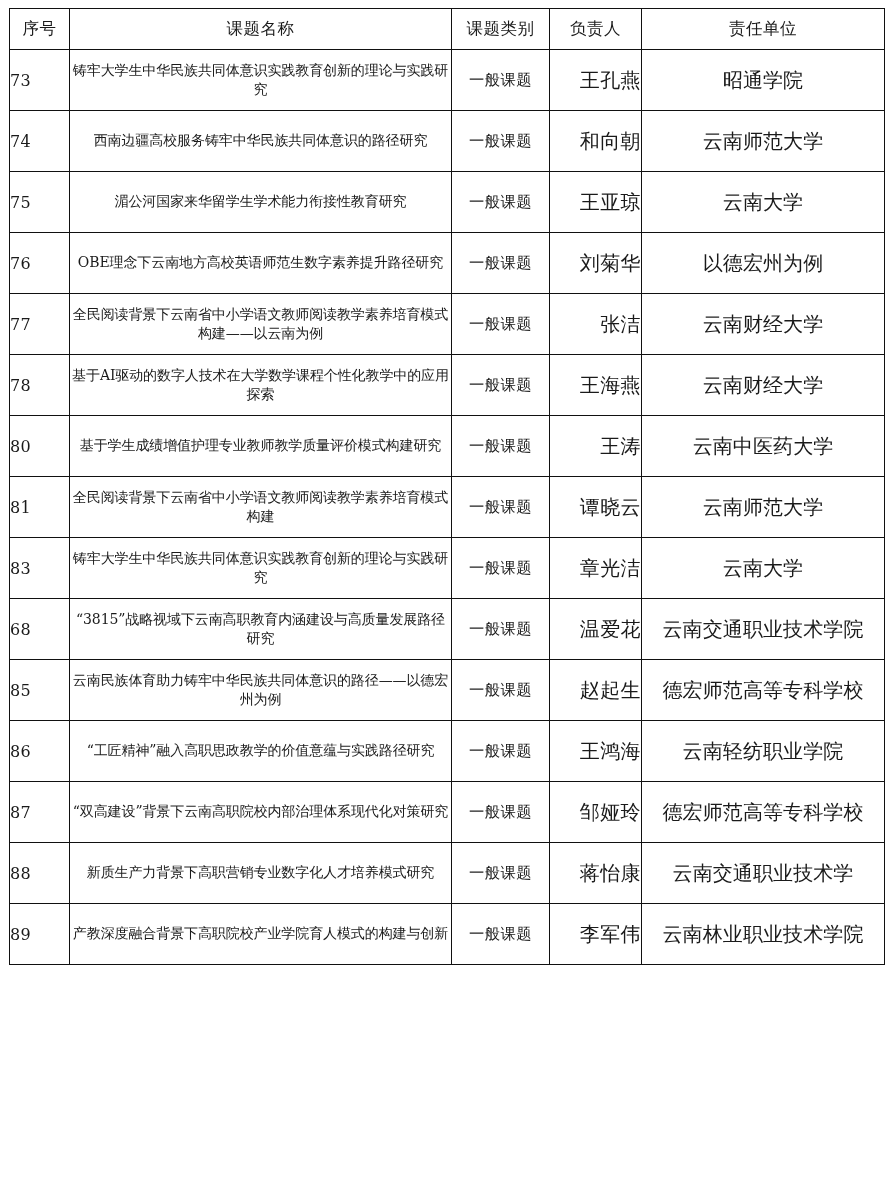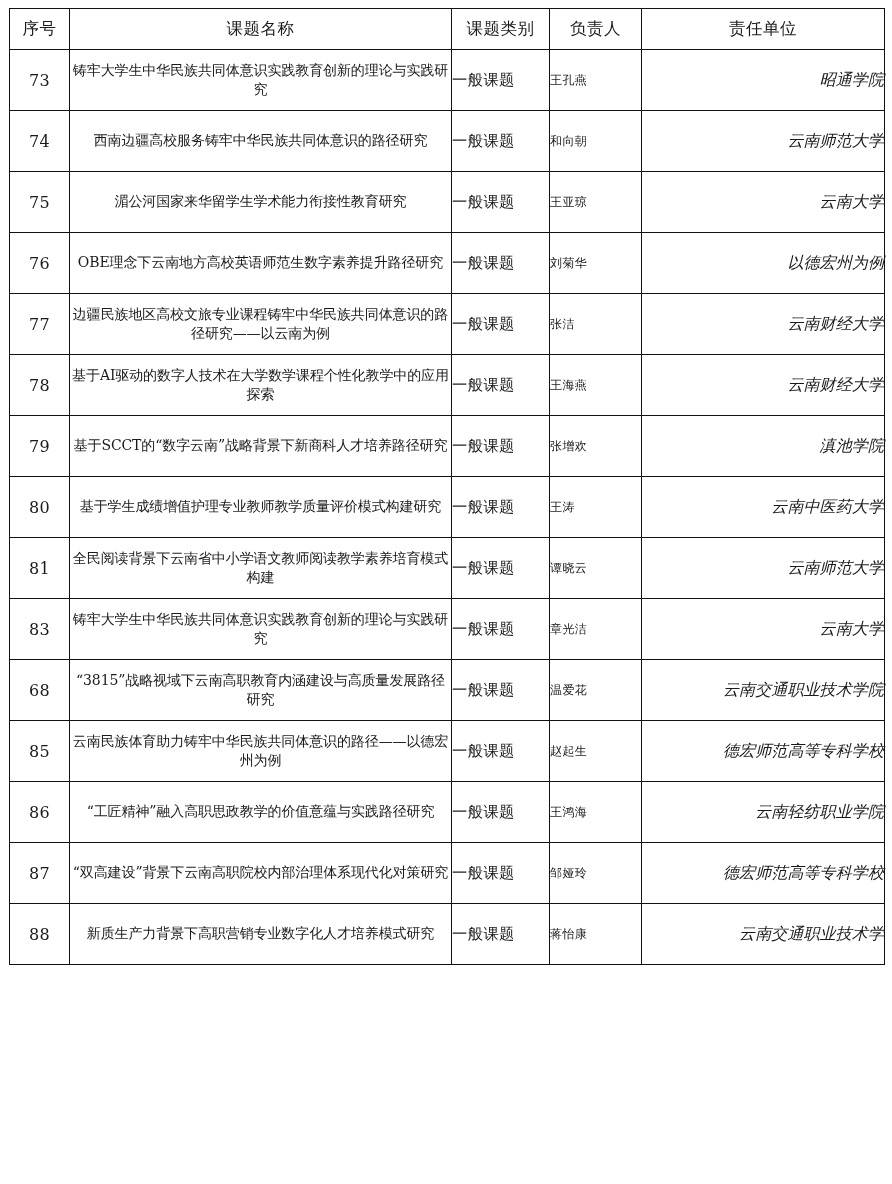--- a/index.html
+++ b/index.html
@@ -41,48 +41,46 @@
   }
   table.grid thead th {
     height: 40px;
     text-align: center;
     font-weight: normal;
     font-size: 16.5px;
     letter-spacing: 0.5px;
     border-bottom: 1.6px solid #111;
   }
   .cell-seq {
-    text-align: center;
     font-size: 16px;
     font-family: "DejaVu Serif", "Liberation Serif", serif;
     letter-spacing: 0.3px;
   }
   .cell-title {
     text-align: center;
     font-size: 14px;
     line-height: 1.38;
     padding: 2px 4px 2px 7px;
     letter-spacing: -0.1px;
   }
   .cell-type {
-    text-align: left;
+    text-align: center;
     font-size: 15.3px;
     letter-spacing: 0.4px;
   }
   .cell-owner {
-    text-align: left;
-    font-size: 12px;
+    text-align: right;
+    font-size: 20px;
     letter-spacing: 0.4px;
   }
   .cell-unit {
-    text-align: right;
-    font-size: 16px;
+    text-align: center;
+    font-size: 20px;
     padding: 2px 4px 2px 8px;
     letter-spacing: 0.1px;
-    font-style: italic;
   }
   tbody tr { height: 61px; }
 </style>
 </head>
 <body>
 
 <div class="page">
   <table class="grid">
     <colgroup>
       <col class="c-seq">
@@ -124,40 +122,33 @@
         </tr>
         <tr>
           <td class="cell-seq">76</td>
           <td class="cell-title">OBE理念下云南地方高校英语师范生数字素养提升路径研究</td>
           <td class="cell-type">一般课题</td>
           <td class="cell-owner">刘菊华</td>
           <td class="cell-unit">以德宏州为例</td>
         </tr>
         <tr>
           <td class="cell-seq">77</td>
-          <td class="cell-title">边疆民族地区高校文旅专业课程铸牢中华民族共同体意识的路径研究——以云南为例</td>
+          <td class="cell-title">全民阅读背景下云南省中小学语文教师阅读教学素养培育模式构建——以云南为例</td>
           <td class="cell-type">一般课题</td>
           <td class="cell-owner">张洁</td>
           <td class="cell-unit">云南财经大学</td>
         </tr>
         <tr>
           <td class="cell-seq">78</td>
           <td class="cell-title">基于AI驱动的数字人技术在大学数学课程个性化教学中的应用探索</td>
           <td class="cell-type">一般课题</td>
           <td class="cell-owner">王海燕</td>
           <td class="cell-unit">云南财经大学</td>
         </tr>
         <tr>
-          <td class="cell-seq">79</td>
-          <td class="cell-title">基于SCCT的“数字云南”战略背景下新商科人才培养路径研究</td>
-          <td class="cell-type">一般课题</td>
-          <td class="cell-owner">张增欢</td>
-          <td class="cell-unit">滇池学院</td>
-        </tr>
-        <tr>
           <td class="cell-seq">80</td>
           <td class="cell-title">基于学生成绩增值护理专业教师教学质量评价模式构建研究</td>
           <td class="cell-type">一般课题</td>
           <td class="cell-owner">王涛</td>
           <td class="cell-unit">云南中医药大学</td>
         </tr>
         <tr>
           <td class="cell-seq">81</td>
           <td class="cell-title">全民阅读背景下云南省中小学语文教师阅读教学素养培育模式构建</td>
           <td class="cell-type">一般课题</td>
@@ -198,16 +189,23 @@
           <td class="cell-type">一般课题</td>
           <td class="cell-owner">邹娅玲</td>
           <td class="cell-unit">德宏师范高等专科学校</td>
         </tr>
         <tr>
           <td class="cell-seq">88</td>
           <td class="cell-title">新质生产力背景下高职营销专业数字化人才培养模式研究</td>
           <td class="cell-type">一般课题</td>
           <td class="cell-owner">蒋怡康</td>
           <td class="cell-unit">云南交通职业技术学</td>
+        </tr>
+        <tr>
+          <td class="cell-seq">89</td>
+          <td class="cell-title">产教深度融合背景下高职院校产业学院育人模式的构建与创新</td>
+          <td class="cell-type">一般课题</td>
+          <td class="cell-owner">李军伟</td>
+          <td class="cell-unit">云南林业职业技术学院</td>
         </tr>
       </tbody>
   </table>
 </div>
 
 </body></html>

